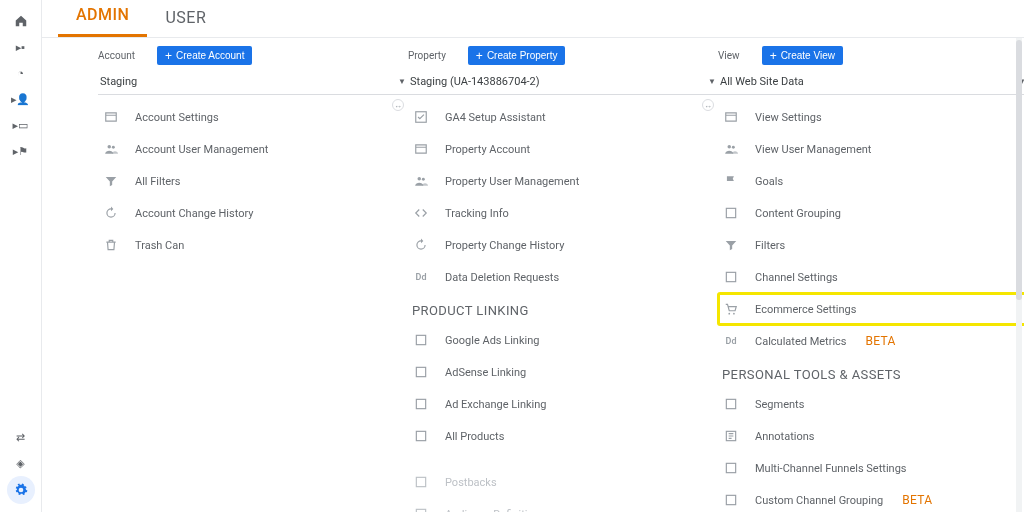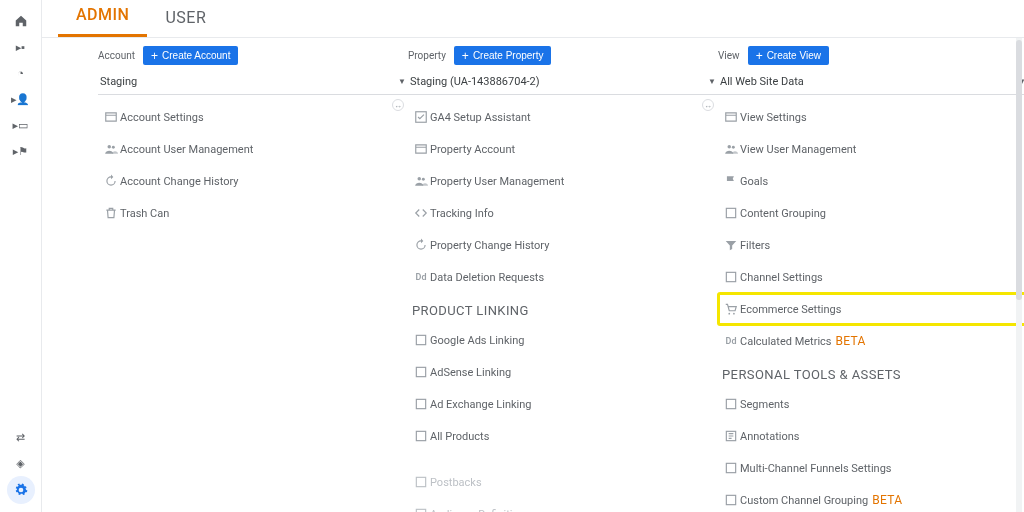--- a/index.html
+++ b/index.html
@@ -8,27 +8,27 @@
 .leftnav { width: 42px; background: #fff; border-right: 1px solid #e8eaed; display: flex; flex-direction: column; align-items: center; padding-top: 8px; }
 .leftnav .nav-icon { width: 42px; height: 26px; display:flex; align-items:center; justify-content:center; color:#5f6368; cursor:pointer; }
 .leftnav .spacer { flex:1; }
 .leftnav .gear-active { background:#e8f0fe; border-radius:50%; width:28px; height:28px; display:flex; align-items:center; justify-content:center; color:#1a73e8; margin-bottom:8px;}
 .main { flex:1; display:flex; flex-direction:column; }
 .tabs { height:38px; border-bottom:1px solid #e8eaed; display:flex; align-items:flex-end; padding-left:16px;}
 .tab { padding:0 18px 10px 18px; font-size:16px; letter-spacing:.5px; color:#5f6368; cursor:pointer; }
 .tab.active { color:#e37400; border-bottom:3px solid #e37400; font-weight:500;}
 .cols { flex:1; display:flex; overflow:auto; padding:8px 24px 0 56px; gap:0;}
 .col { width:310px; position:relative; }
-.col-head { display:flex; align-items:center; gap:8px; font-size:10px; color:#5f6368; margin-bottom:6px;}
+.col-head { display:flex; align-items:center; gap:22px; font-size:10px; color:#5f6368; margin-bottom:6px;}
 .btn { background:#1a73e8; color:#fff; border:none; border-radius:2px; padding:4px 8px; font-size:10px; display:inline-flex; align-items:center; gap:4px; cursor:pointer;}
 .btn .plus { font-size:12px; line-height:10px; }
 .selector { display:flex; justify-content:space-between; align-items:center; border-bottom:1px solid #dadce0; padding:4px 2px 6px 2px; margin-bottom:6px; font-size:11px; color:#3c4043; cursor:pointer;margin-top:6px;}
 .caret { color:#5f6368; font-size:8px;}
 .section-hdr { font-size:13px; font-weight:400; color:#5f6368; letter-spacing:.4px; padding:10px 4px 6px 4px;}
-.row { display:flex; align-items:center; gap:0; padding:7px 4px; font-size:11px; color:#5f6368; cursor:pointer; }
+.row { display:flex; align-items:center; gap:15px; padding:7px 4px; font-size:11px; color:#5f6368; cursor:pointer; }
 .row .ic { width:18px; height:18px; display:flex; align-items:center; justify-content:center; color:#9aa0a6; }
 .row .lbl { color:#5f6368; }
 .row.dim .lbl, .row.dim .ic { color:#bdc1c6; }
 .row.highlight { outline:3px solid #f5e600; outline-offset:-2px; border-radius:2px; }
 .beta { color:#e37400; font-size:12px; margin-left:4px; letter-spacing:.3px;}
 .connector { position:absolute; top:53px; left:-16px; width:12px; height:12px; border:1px solid #dadce0; border-radius:50%; background:#fff; display:flex; align-items:center; justify-content:center; font-size:8px; color:#9aa0a6;}
 svg { width:14px; height:14px; fill:currentColor; }
 .scroll { position:absolute; right:2px; top:38px; bottom:0; width:6px; background:#f1f3f4;}
 .scroll .thumb { background:#dadce0; border-radius:3px; width:6px; height:260px; margin-top:2px;}
 </style>
@@ -134,20 +134,28 @@
             <span class="ic">
               <svg>
                 <use href="#i-people"></use>
               </svg>
             </span>
             <span class="lbl">Account User Management</span>
           </div>
           <div class="row">
             <span class="ic">
               <svg>
+                <use href="#i-filter"></use>
+              </svg>
+            </span>
+            <span class="lbl">All Filters</span>
+          </div>
+          <div class="row">
+            <span class="ic">
+              <svg>
                 <use href="#i-history"></use>
               </svg>
             </span>
             <span class="lbl">Account Change History</span>
           </div>
           <div class="row">
             <span class="ic">
               <svg>
                 <use href="#i-trash"></use>
               </svg>

